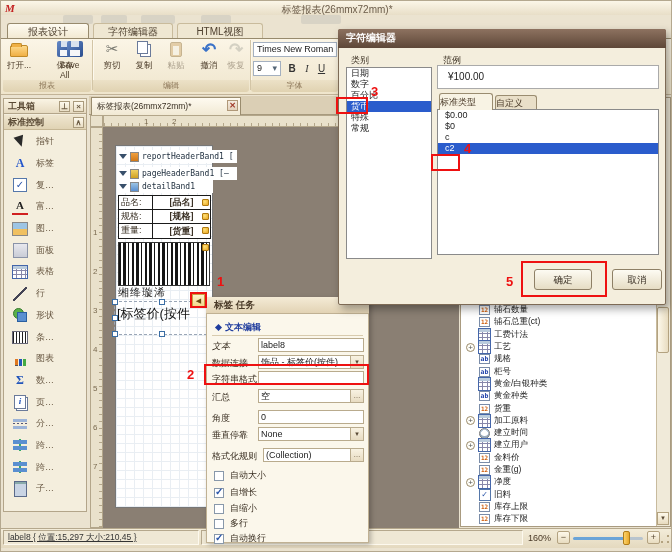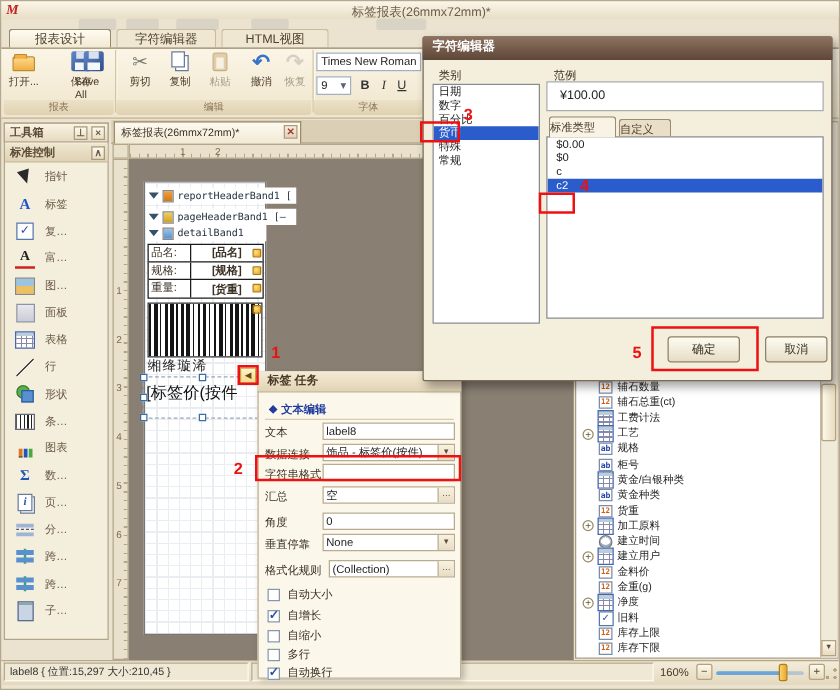--- a/index.html
+++ b/index.html
@@ -468,35 +468,35 @@
         <span class="texp none"></span>
         <span class="ticon" data-icon="num"></span>
         <span>库存下限</span>
       </div>
   </div>
   <div class="abs tscroll"></div>
   <div class="abs tthumb"></div>
   <div class="abs tbtn">▼</div>
 
   <div class="abs statusbar"></div>
-  <div class="abs sunken" style="left:2px;top:529px;width:196px;height:15px;">label8 { 位置:15,297 大小:210,45 }</div>
+  <div class="abs sunken" style="left:2px;top:529px;width:196px;height:15px;text-decoration:underline;">label8 { 位置:15,297 大小:210,45 }</div>
   <div class="abs sunken" style="left:200px;top:529px;width:322px;height:15px;"></div>
   <div class="abs zoomtxt" style="left:527px;top:532px;">160%</div>
   <div class="abs zbtn" style="left:556px;top:530px;">−</div>
   <div class="abs ztrack"></div>
   <div class="abs zthumb"></div>
   <div class="abs zbtn" style="left:646px;top:530px;">+</div>
   <div class="abs grip"></div>
 
   <div class="abs taskpanel"></div>
   <div class="abs tp-head">标签 任务</div>
   <div class="abs tp-link" style="left:215px;top:320px;">文本编辑</div>
   <div class="abs tp-div" style="left:211px;top:334px;width:151px;"></div>
 
-  <div class="abs tp-label" style="left:211px;top:339px;">文本</div>
+  <div class="abs tp-label" style="left:211px;top:339px;font-style:italic;">文本</div>
   <div class="abs tp-field" style="left:257px;top:337px;width:106px;">label8</div>
 
   <div class="abs tp-label" style="left:211px;top:356px;">数据连接</div>
   <div class="abs tp-field" style="left:257px;top:354px;width:106px;"><span>饰品 - 标签价(按件)</span><span class="tp-side">▾</span></div>
 
   <div class="abs tp-label" style="left:211px;top:372px;">字符串格式</div>
   <div class="abs tp-field" style="left:257px;top:370px;width:106px;"></div>
 
   <div class="abs tp-label" style="left:211px;top:390px;">汇总</div>
   <div class="abs tp-field" style="left:257px;top:388px;width:106px;"><span>空</span><span class="tp-side">…</span></div>

